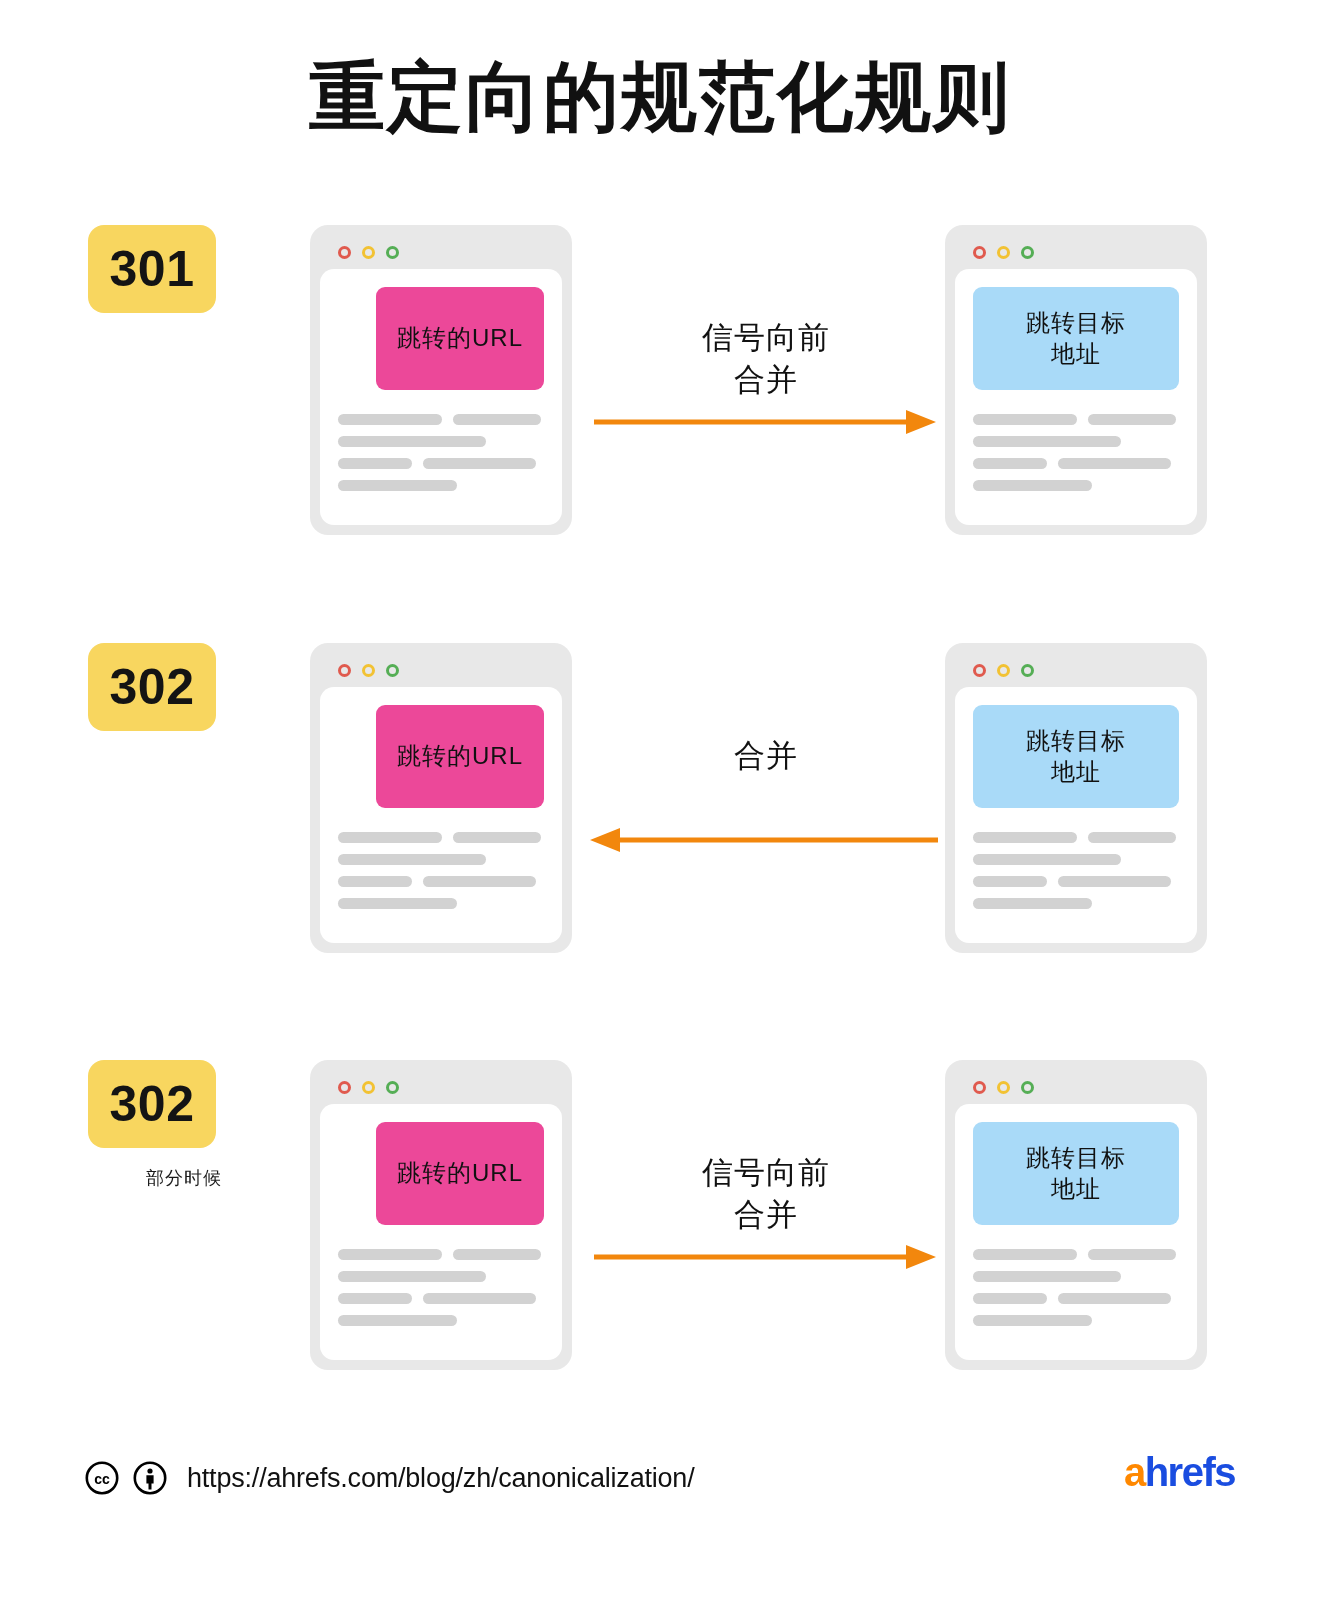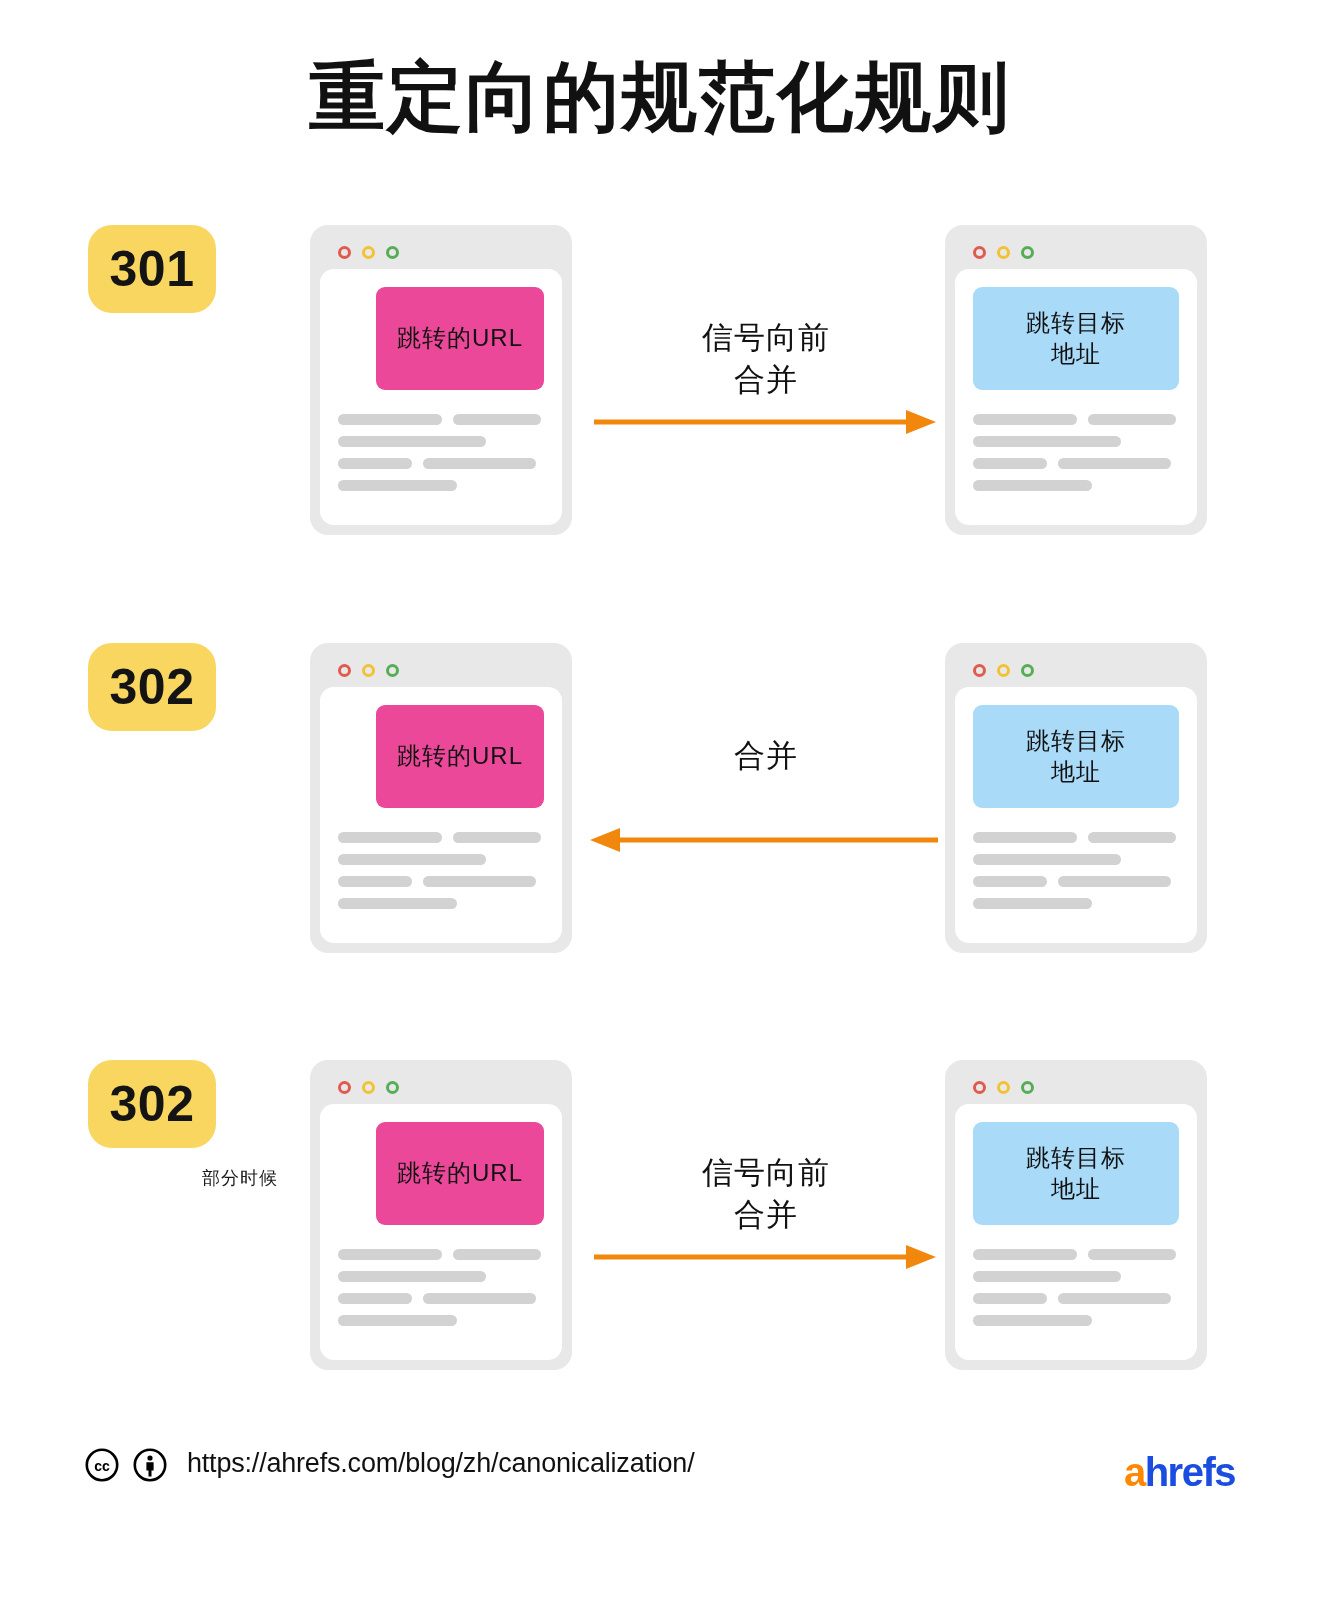--- a/index.html
+++ b/index.html
@@ -48,34 +48,34 @@
     position: absolute;
     left: 88px;
     top: 0;
     width: 190px;
     text-align: center;
   }
   .badge {
     width: 128px;
     height: 88px;
     background: #f8d65f;
-    border-radius: 24px;
+    border-radius: 16px;
     display: flex;
     align-items: center;
     justify-content: center;
     font-size: 50px;
     font-weight: 700;
     color: #141414;
     letter-spacing: 0.5px;
   }
   .badge-note {
     margin-top: 18px;
     font-size: 18px;
     color: #1a1a1a;
-    text-align: right;
+    text-align: center;
     padding-left: 2px;
     letter-spacing: 1px;
   }
 
   
   .card {
     position: absolute;
     top: 0;
     width: 262px;
     height: 310px;
@@ -170,20 +170,21 @@
     left: 0;
     top: 1448px;
     width: 1320px;
     height: 70px;
   }
   .footer-left {
     position: absolute;
     left: 85px;
     top: 0;
     display: flex;
+    align-items: center;
     gap: 14px;
     height: 60px;
   }
   .cc-icon { display: block; }
   .footer-url {
     font-size: 27px;
     color: #111111;
     margin-left: 6px;
     letter-spacing: -0.2px;
   }

